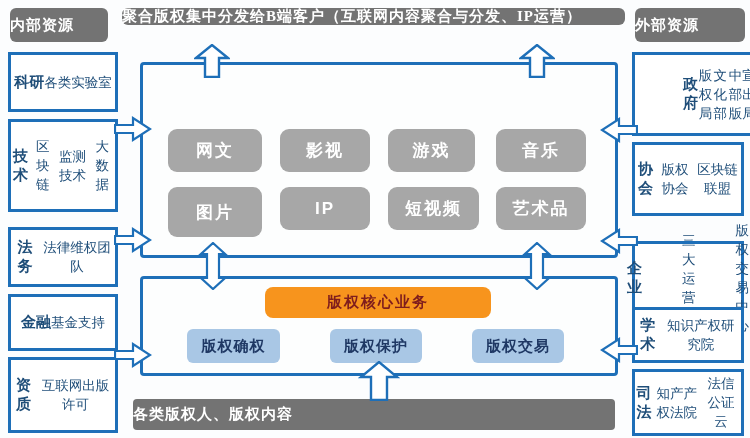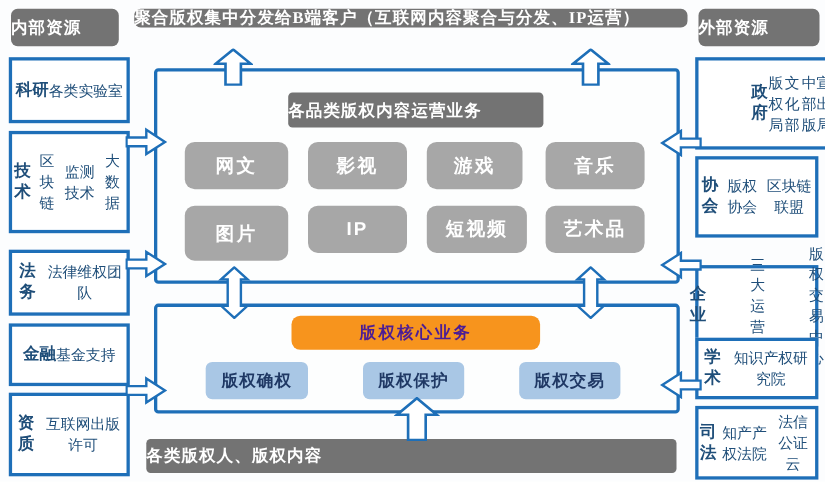--- a/index.html
+++ b/index.html
@@ -23,21 +23,21 @@
   .container-box {
     position:absolute; background:#fdfefe; border:3px solid #1e6fb8;
     border-radius:4px; box-sizing:border-box;
   }
   .chip {
     position:absolute; background:#a7a7a7; color:#fff; border-radius:9px;
     display:flex; align-items:center; justify-content:center;
     font-weight:bold; font-size:17px; letter-spacing:2px; z-index:3;
   }
   .orange-pill {
-    position:absolute; background:#f7941d; color:#4c1d95; border-radius:8px;
+    position:absolute; background:#f7941d; color:#7f1d1d; border-radius:8px;
     display:flex; align-items:center; justify-content:center;
     font-weight:bold; font-size:15px; letter-spacing:2px; z-index:3;
   }
   .lightblue {
     position:absolute; background:#a9c7e5; color:#1f3864; border-radius:6px;
     display:flex; align-items:center; justify-content:center;
     font-weight:bold; font-size:15px; letter-spacing:1px; z-index:3;
   }
   .arrow { position:absolute; z-index:6; }
   .arrow svg { display:block; }
@@ -102,23 +102,20 @@
   </div>
   <div class="sidebox" style="left:632px; top:369px; width:112px; height:67px;">
     <div class="sb-title">司法</div>
     <div>知产产权法院</div>
     <div>法信公证云</div>
   </div>
 
   <div class="container-box" style="left:140px; top:62px; width:478px; height:196px;"></div>
   <div class="container-box" style="left:140px; top:276px; width:478px; height:100px;"></div>
 
-  <div class="pill" style="left:262px; top:84px; width:232px; height:32px; border-radius:4px; z-index:3;">
-    <span>各品类版权内容运营业务</span>
-  </div>
 
   <div class="chip" style="left:168px; top:129px; width:94px; height:43px;">
     <span>网文</span>
   </div>
   <div class="chip" style="left:280px; top:129px; width:90px; height:43px;">
     <span>影视</span>
   </div>
   <div class="chip" style="left:388px; top:129px; width:87px; height:43px;">
     <span>游戏</span>
   </div>

